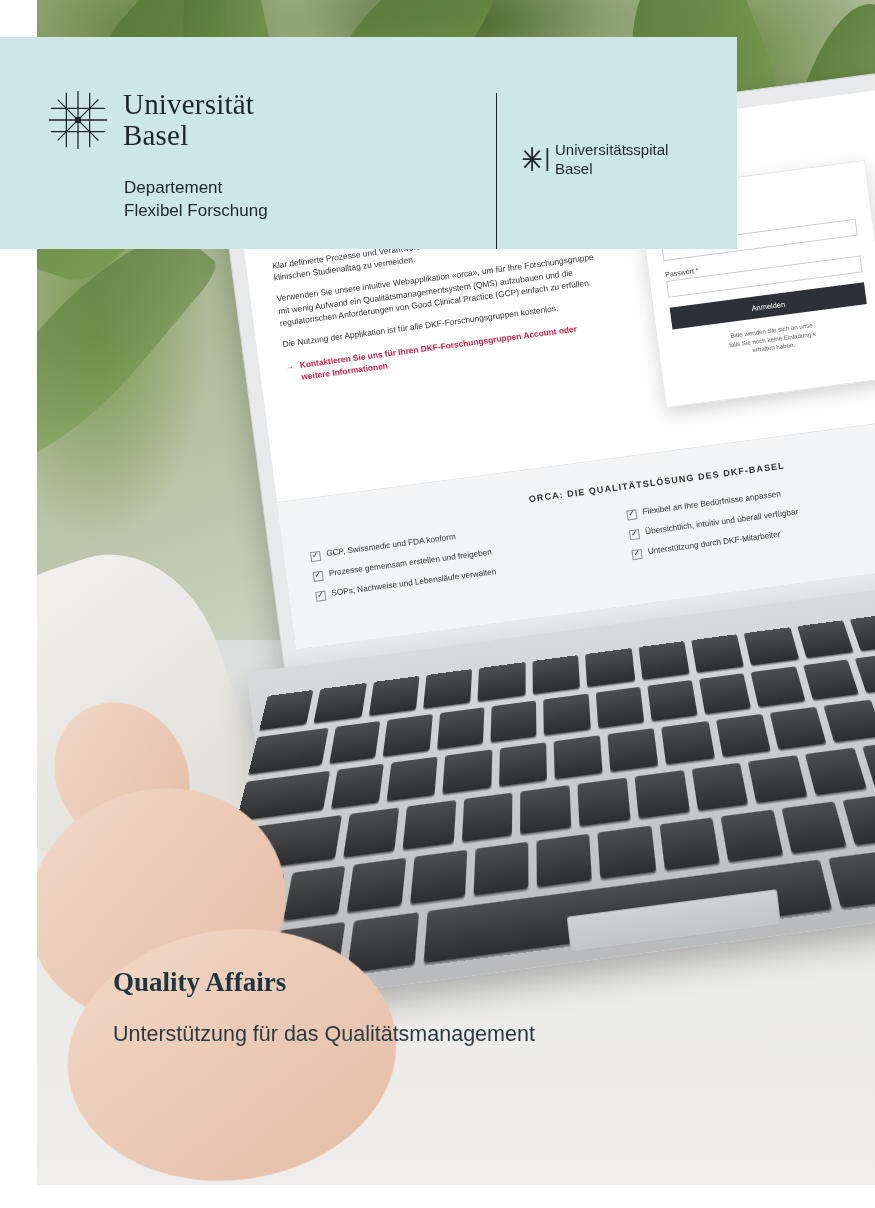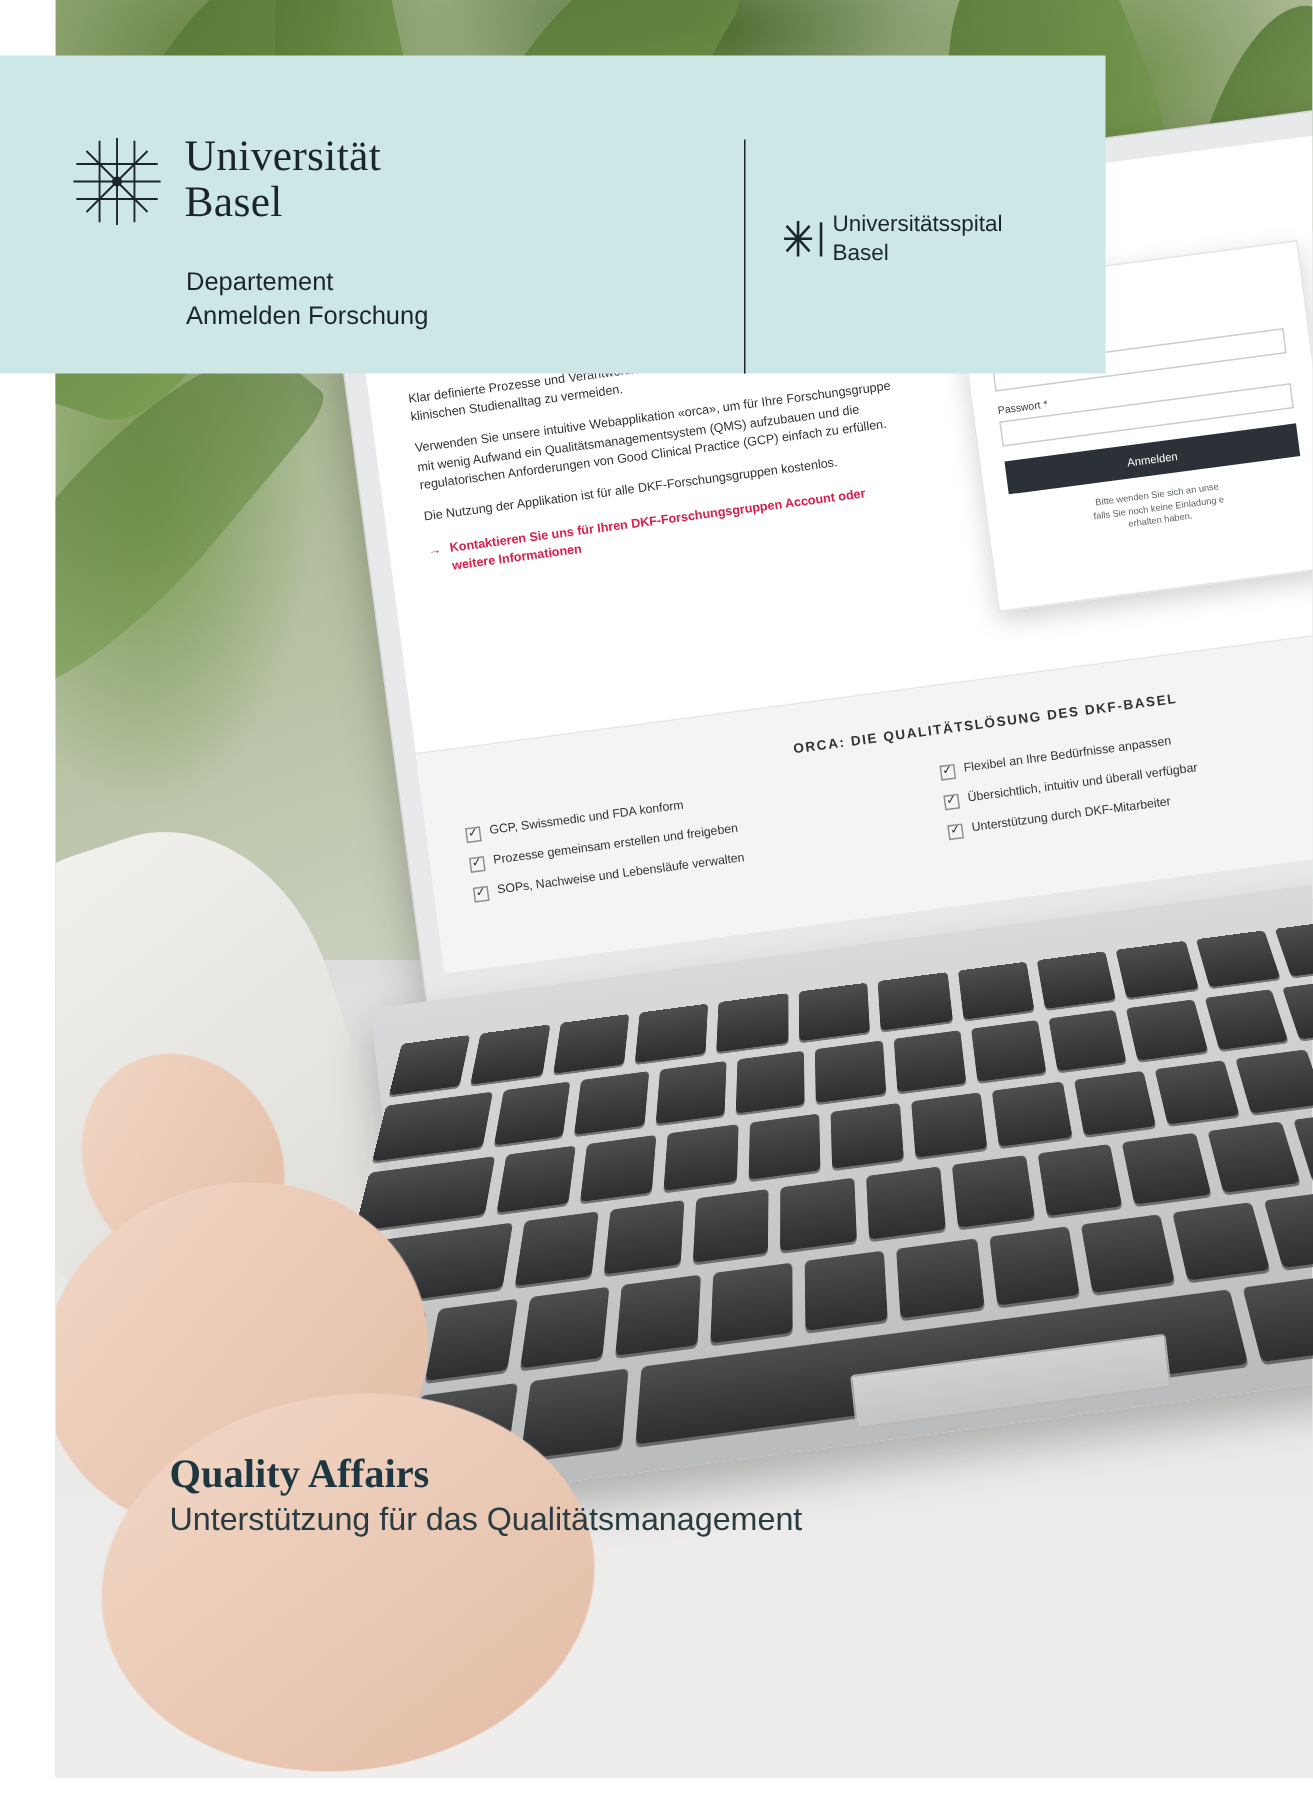--- a/index.html
+++ b/index.html
@@ -301,21 +301,21 @@
   .logo-band {
     position: absolute;
     left: 0; top: 37px;
     width: 737px; height: 212px;
     background: #cde7e7;
   }
   .logo-inner {
     position: absolute;
     left: 47px; top: 52px;
     display: flex;
-    align-items: flex-end;
+    align-items: center;
   }
   .ub-mark { width: 62px; height: 62px; margin-right: 14px; }
   .ub-text {
     font-family: "Liberation Serif", serif;
     color: #1c2529;
     font-size: 29px;
     line-height: 1.08;
     font-weight: 400;
     letter-spacing: .2px;
   }
@@ -354,21 +354,21 @@
   }
   .main-title {
     font-family: "Liberation Serif", serif;
     font-weight: 700;
     font-size: 27px;
     line-height: 1.05;
     color: #1d3640;
     letter-spacing: 0px;
   }
   .subtitle {
-    margin-top: 3px;
+    margin-top: 24px;
     font-size: 21.5px;
     line-height: 1.38;
     color: #2a3b42;
     font-weight: 400;
   }
   .subtitle span { display: block; }
 </style>
 </head>
 <body>
 
@@ -561,21 +561,21 @@
           <circle cx="32" cy="32" r="3.4" fill="#1c2529" stroke="none"></circle>
         </g>
       </svg>
       <div class="ub-text">
         <div>Universität</div>
         <div>Basel</div>
       </div>
     </div>
     <div class="dept">
       <div>Departement</div>
-      <div>Anmelden Forschung</div>
+      <div>Flexibel Forschung</div>
     </div>
 
     <div class="vrule"></div>
 
     <div class="usb">
       <svg class="usb-mark" viewBox="0 0 40 34">
         <g stroke="#1c2529" stroke-width="2" fill="none">
           <line x1="4" y1="6" x2="22" y2="26"></line>
           <line x1="22" y1="6" x2="4" y2="26"></line>
           <line x1="13" y1="2" x2="13" y2="30"></line>

